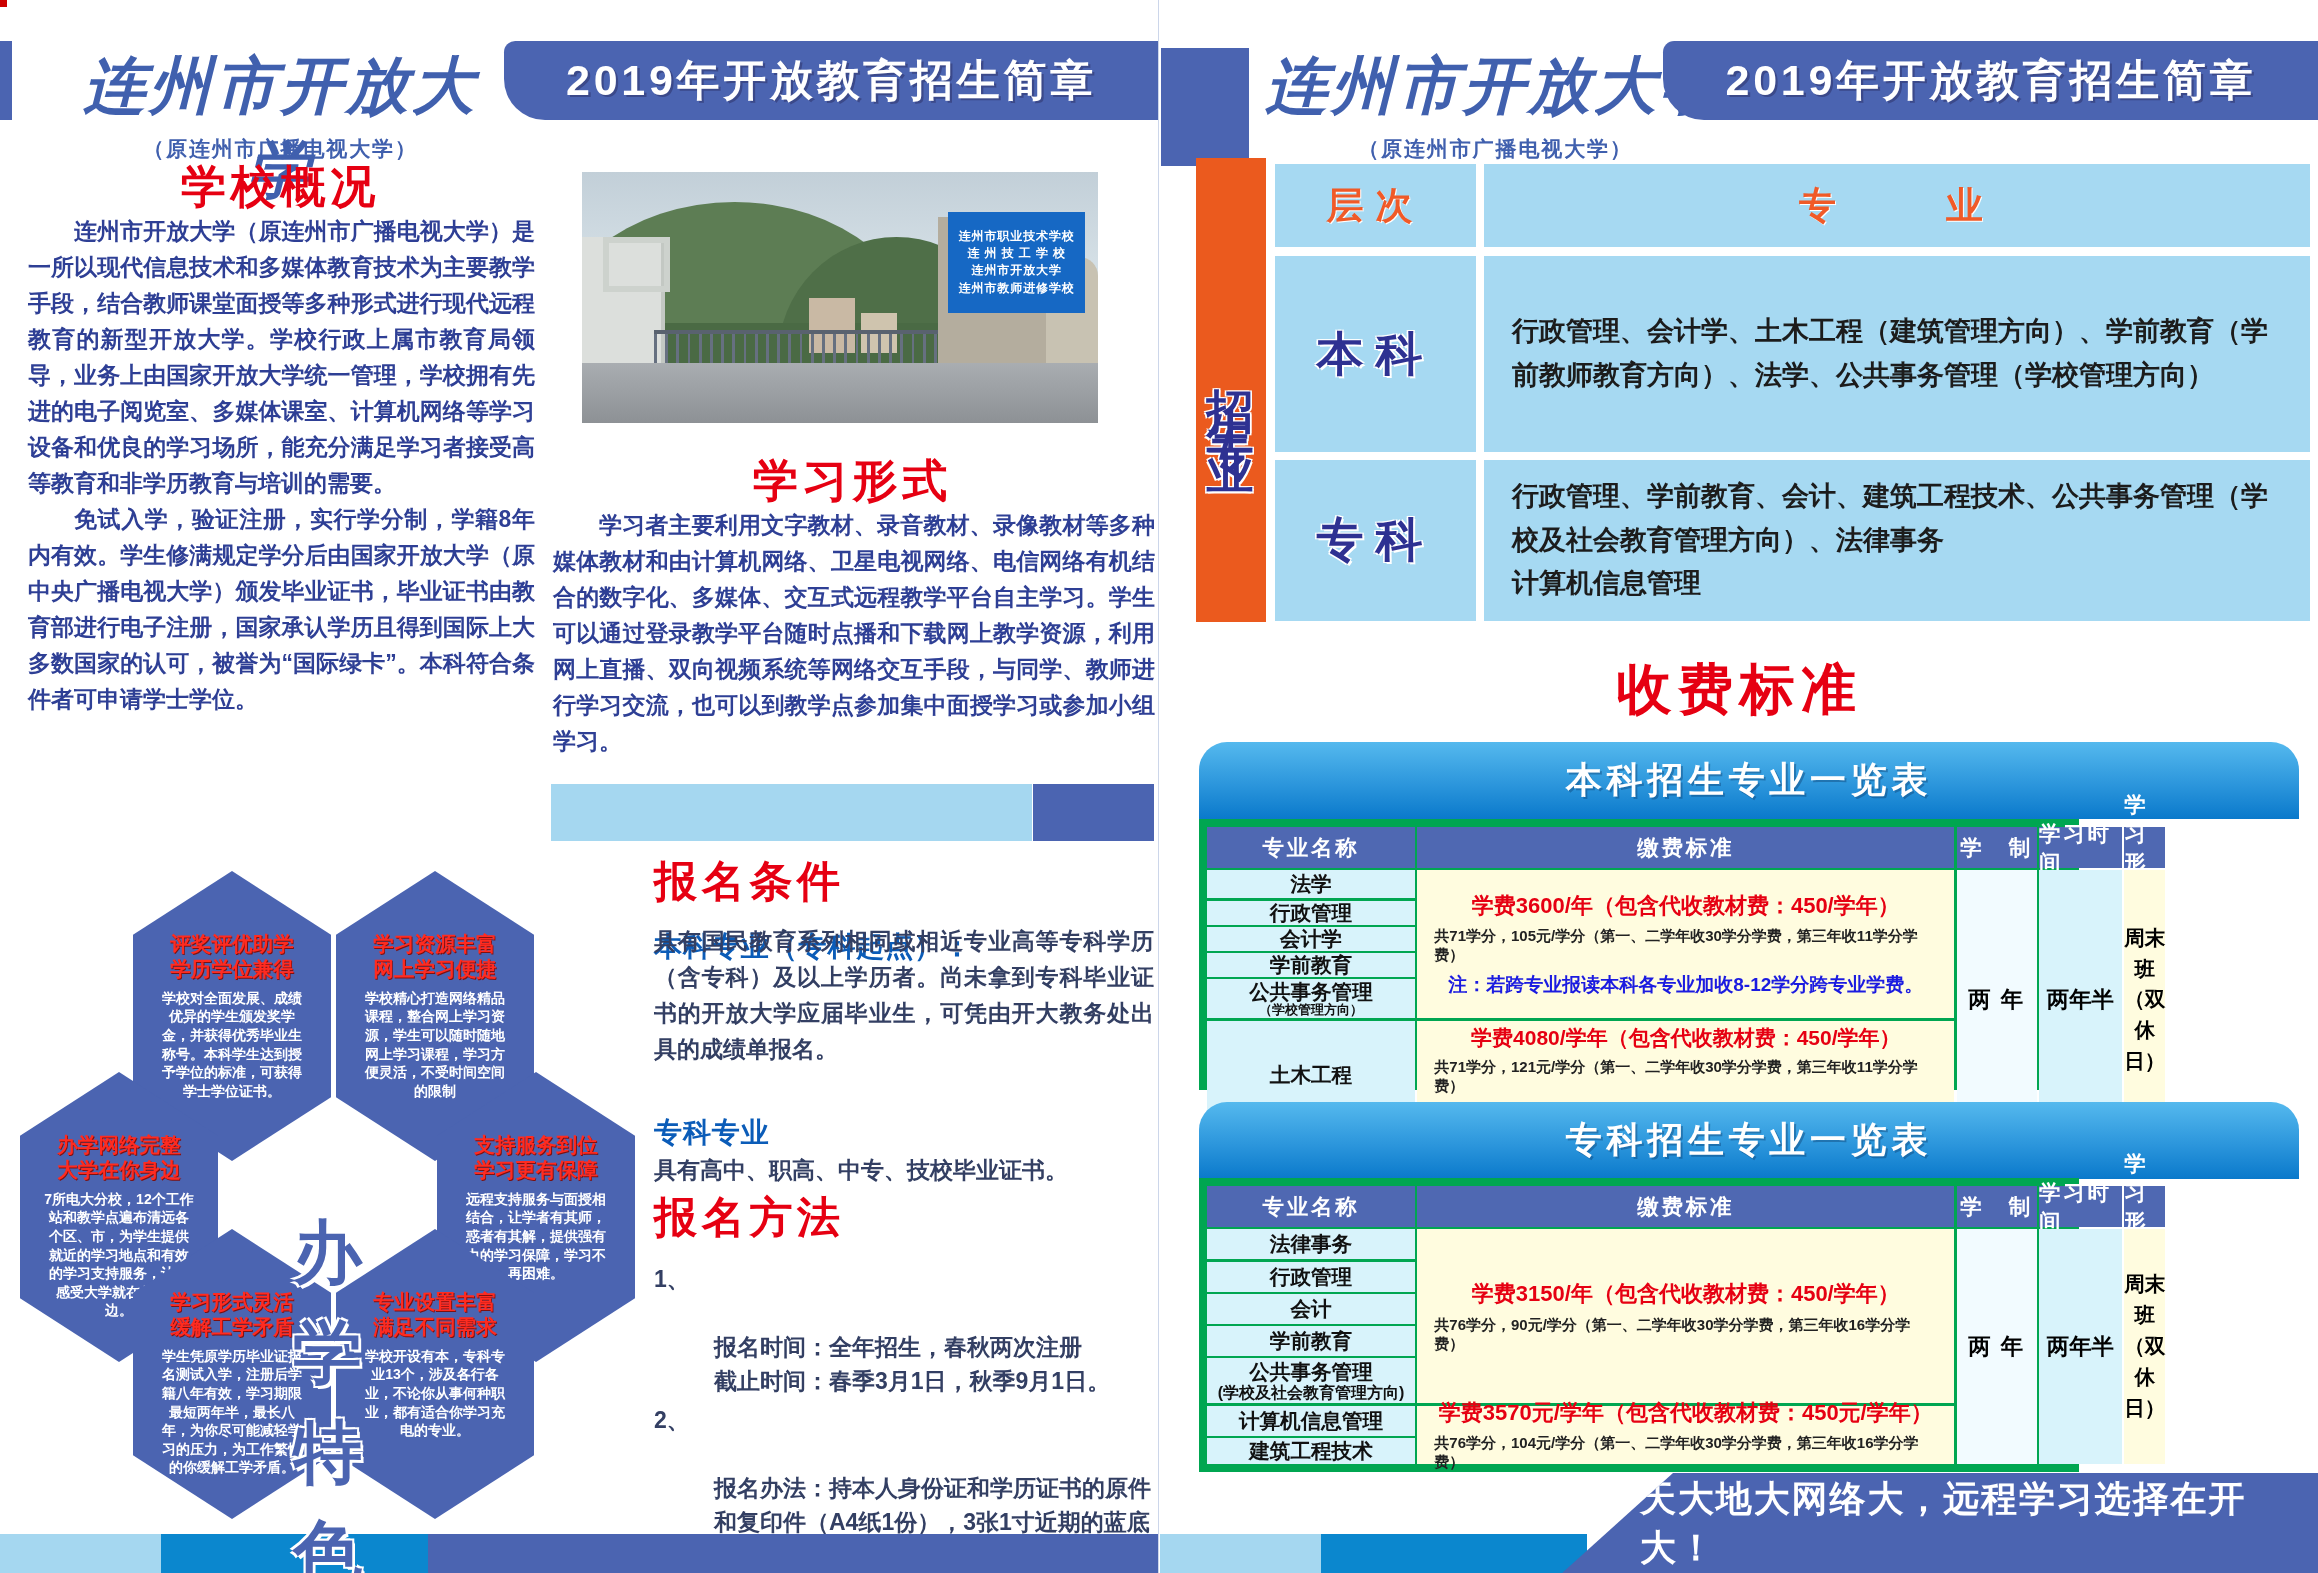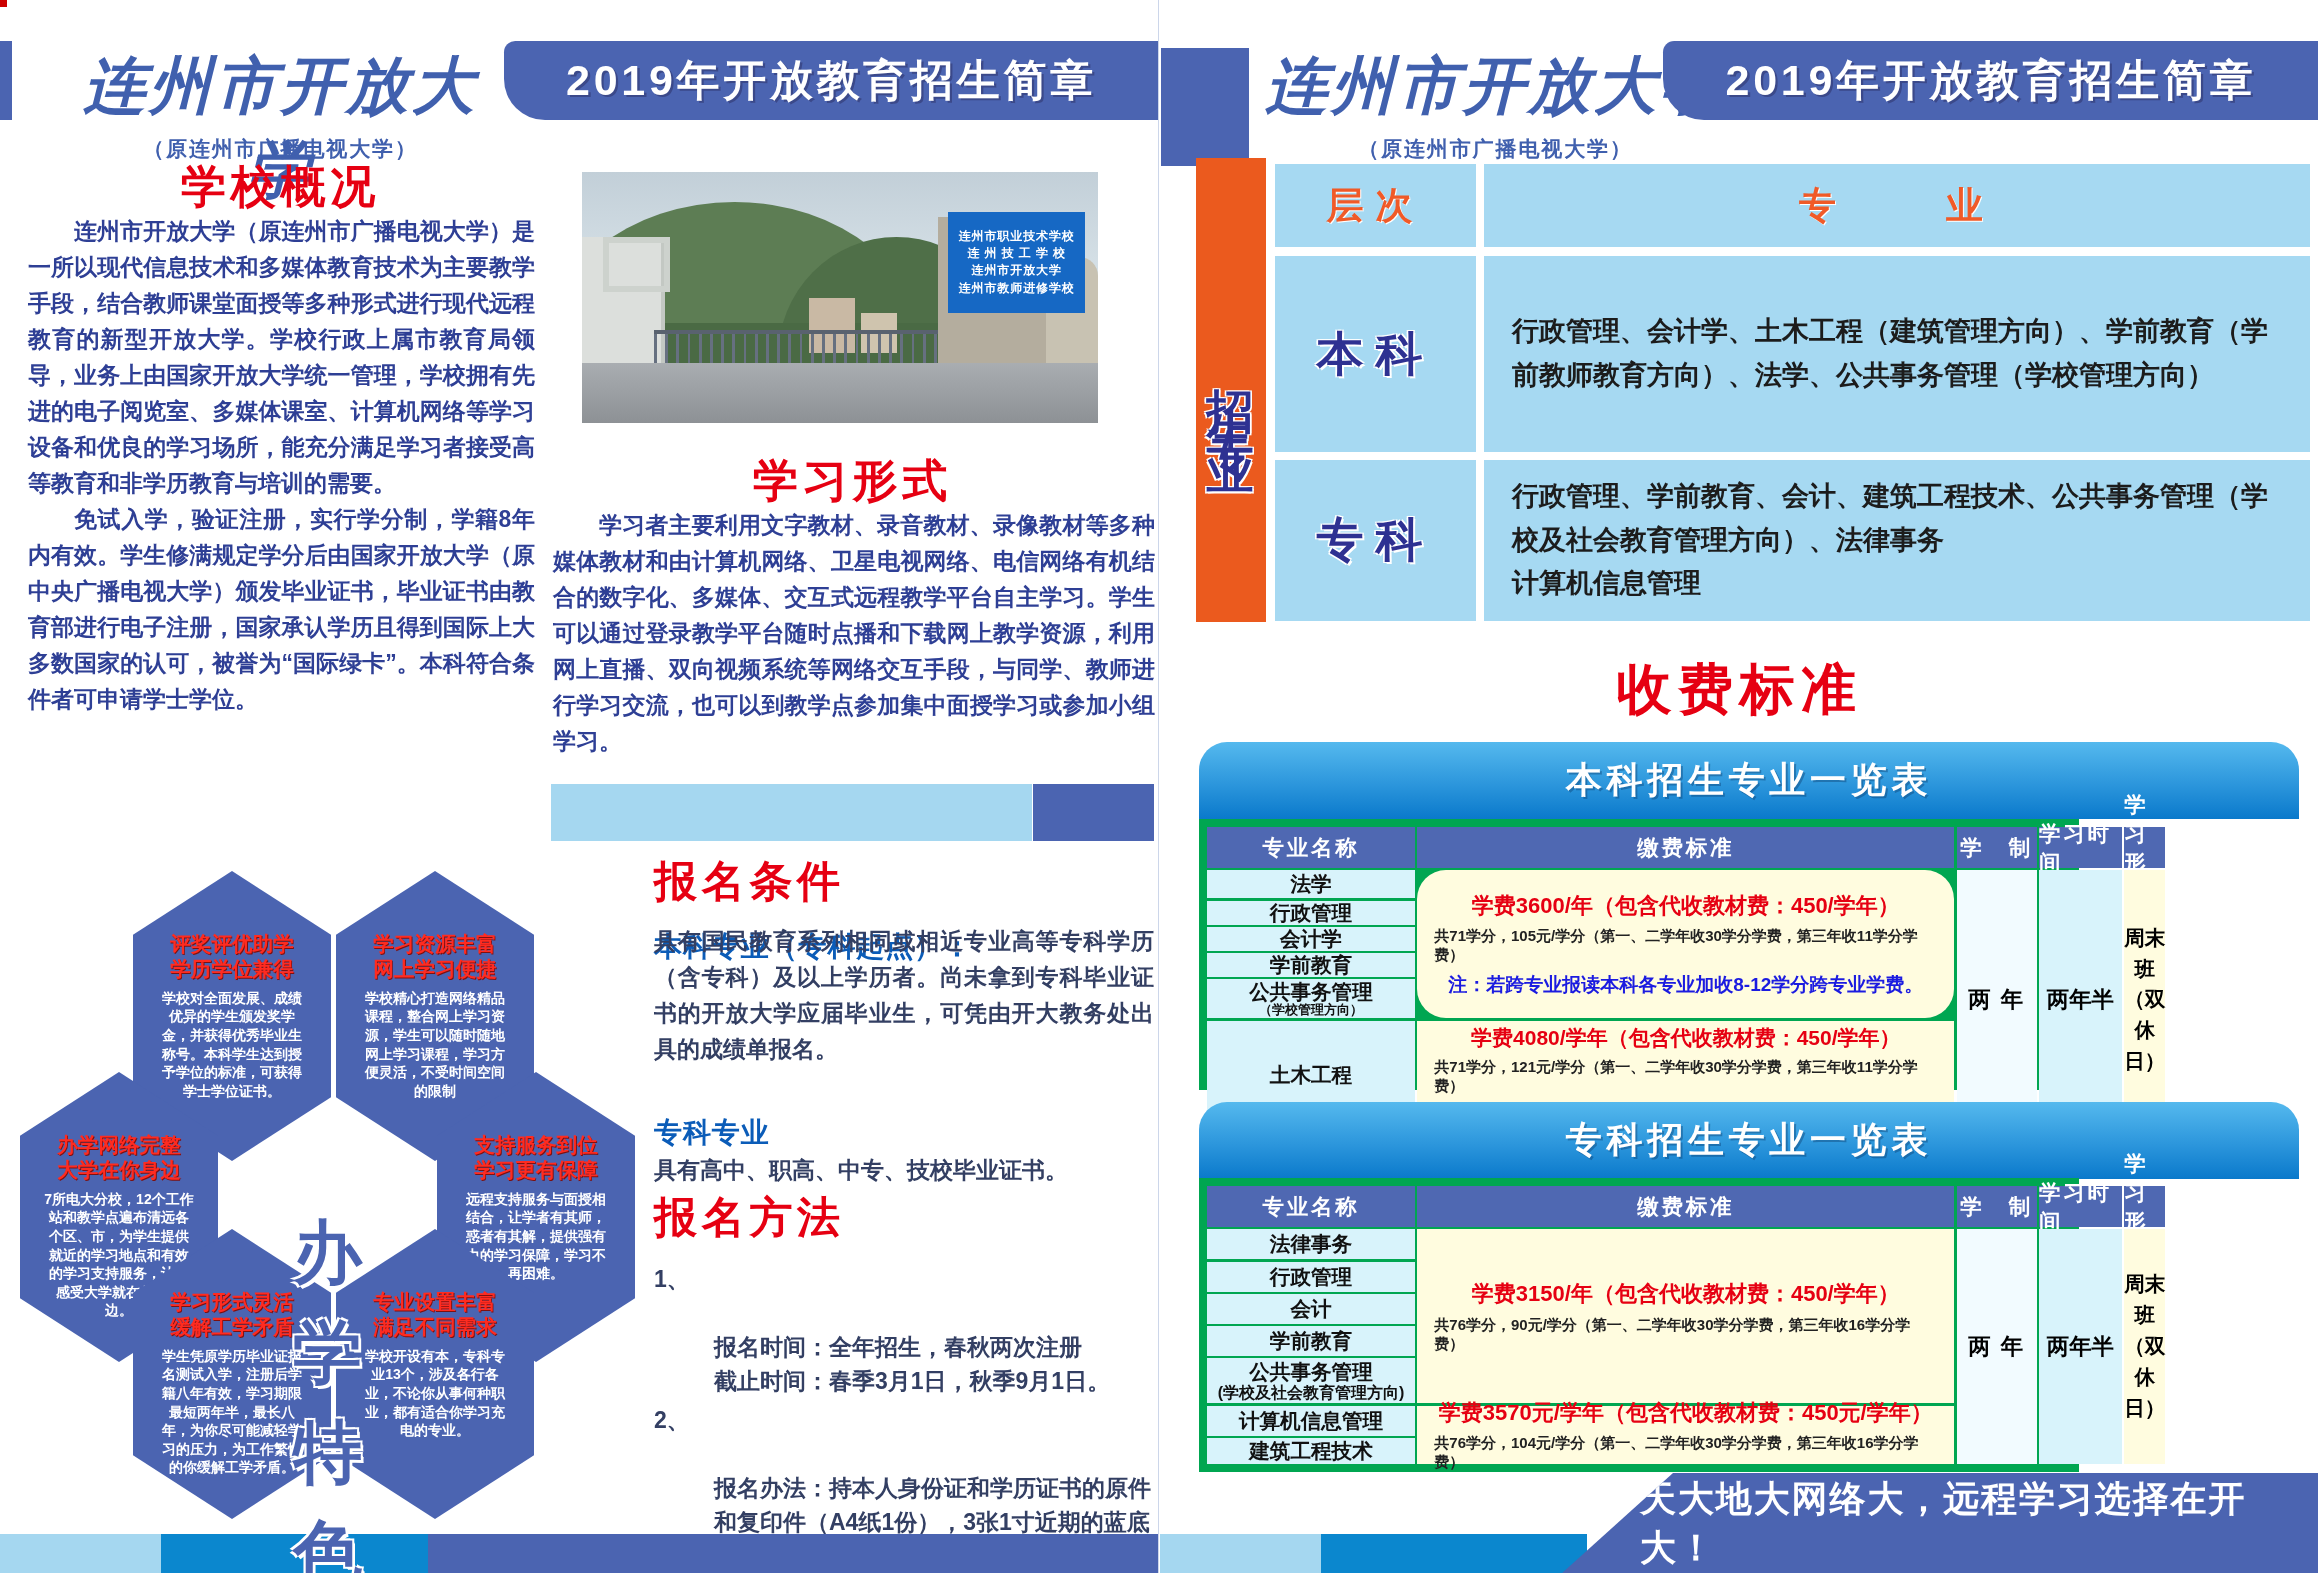--- a/index.html
+++ b/index.html
@@ -271,21 +271,21 @@
     <span>本科招生专业一览表</span>
   </div>
   <div class="ftable t1">
     <div class="cell th">专业名称</div>
     <div class="cell th">缴费标准</div>
     <div class="cell th">学　制</div>
     <div class="cell th">学习时间</div>
     <div class="cell th">学习形式</div>
 
     <div class="cell mname" style="grid-column:1;">法学</div>
-    <div class="cell feecell" style="grid-column:2; grid-row:2/7;border-radius:29px;">
+    <div class="cell feecell" style="grid-column:2; grid-row:2/7;">
       <div class="fee-red">学费3600/年（包含代收教材费：450/学年）</div>
       <div class="fee-det">共71学分，105元/学分（第一、二学年收30学分学费，第三年收11学分学费）</div>
       <div class="fee-note">注：若跨专业报读本科各专业加收8-12学分跨专业学费。</div>
     </div>
     <div class="cell c3" style="grid-column:3; grid-row:2/8;">两  年</div>
     <div class="cell c4" style="grid-column:4; grid-row:2/8;">两年半</div>
     <div class="cell c5" style="grid-column:5; grid-row:2/8;">周末班
 （双休日）</div>
 
     <div class="cell mname" style="grid-column:1;">行政管理</div>

